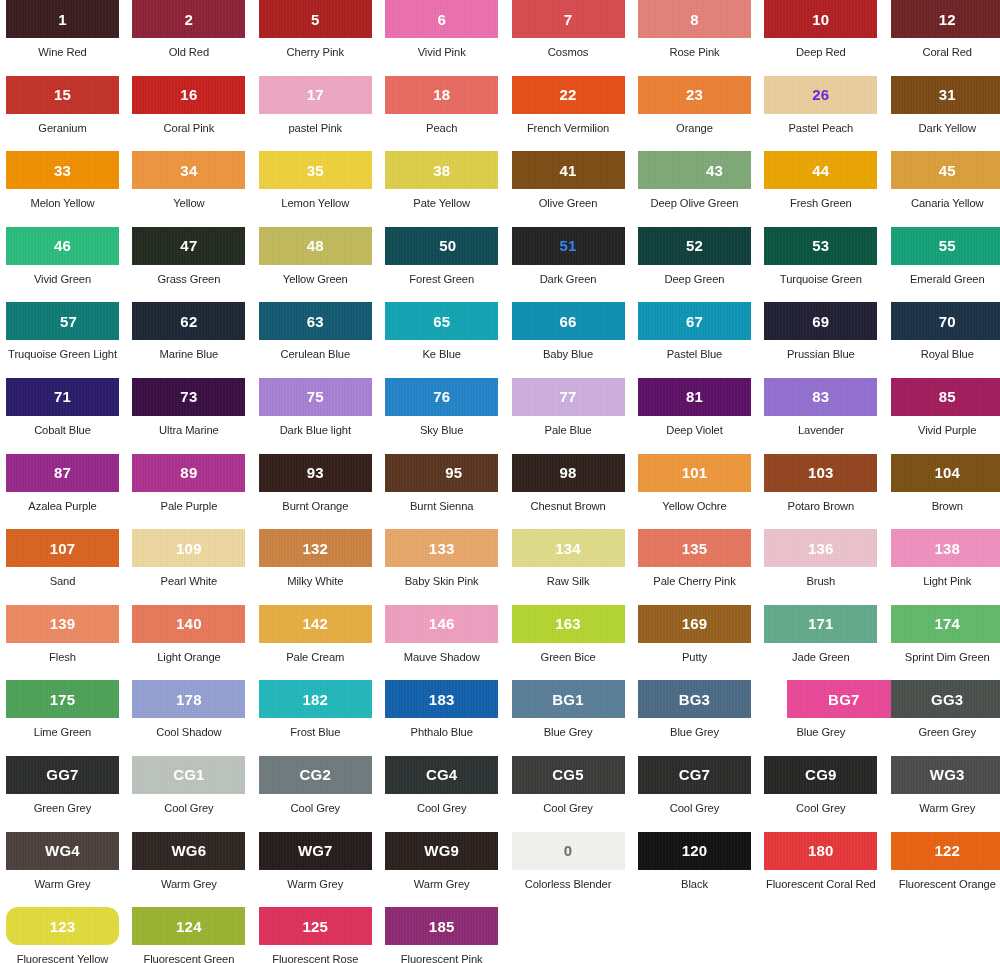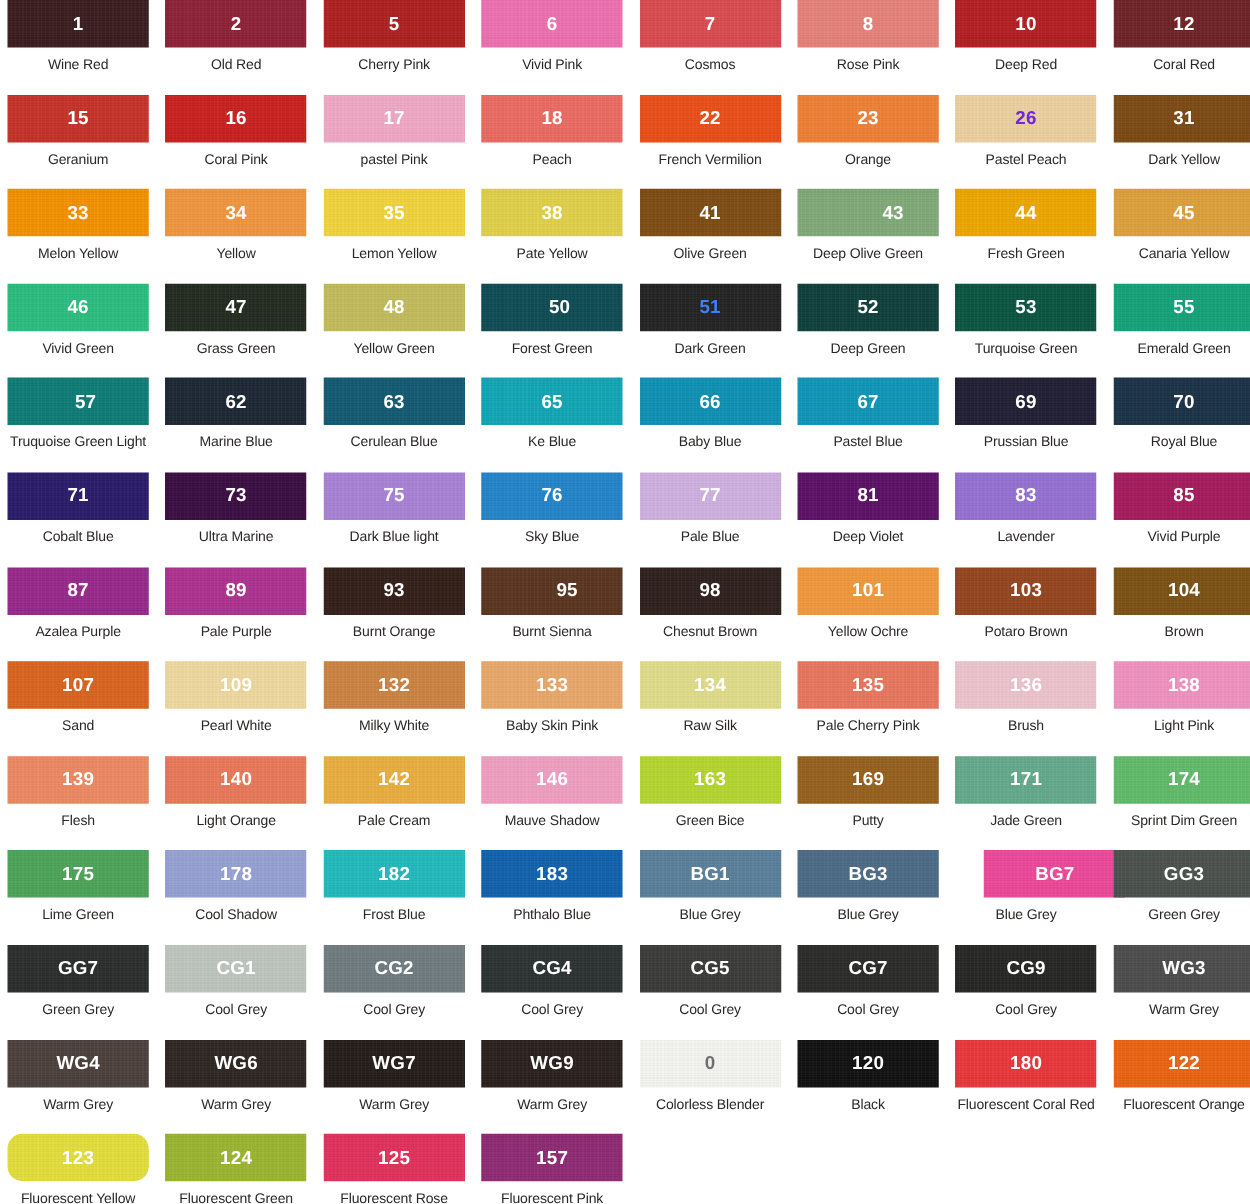--- a/index.html
+++ b/index.html
@@ -678,17 +678,17 @@
       <span class="swatch-name">Fluorescent Green</span>
     </div>
     <div class="swatch-cell">
       <div class="swatch-chip" style="background-color: rgb(224, 49, 91);">
         <span class="swatch-code" style="color: rgb(255, 255, 255);">125</span>
       </div>
       <span class="swatch-name">Fluorescent Rose</span>
     </div>
     <div class="swatch-cell">
       <div class="swatch-chip" style="background-color: rgb(142, 42, 115);">
-        <span class="swatch-code" style="color: rgb(255, 255, 255);">157</span>
+        <span class="swatch-code" style="color: rgb(255, 255, 255);">185</span>
       </div>
       <span class="swatch-name">Fluorescent Pink</span>
     </div>
   </div>
 
 </body></html>

